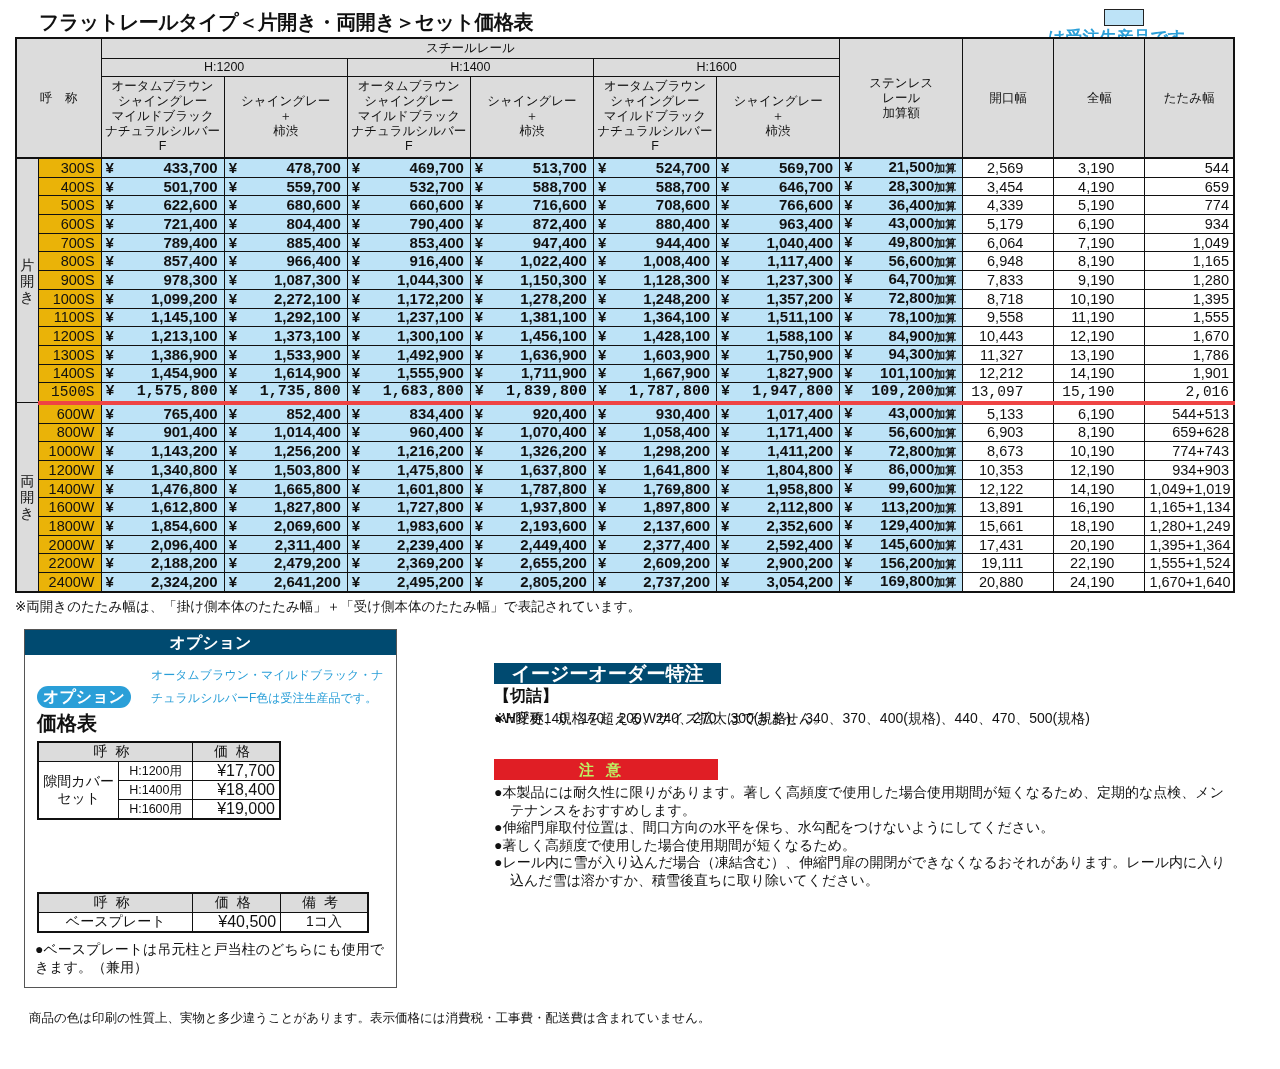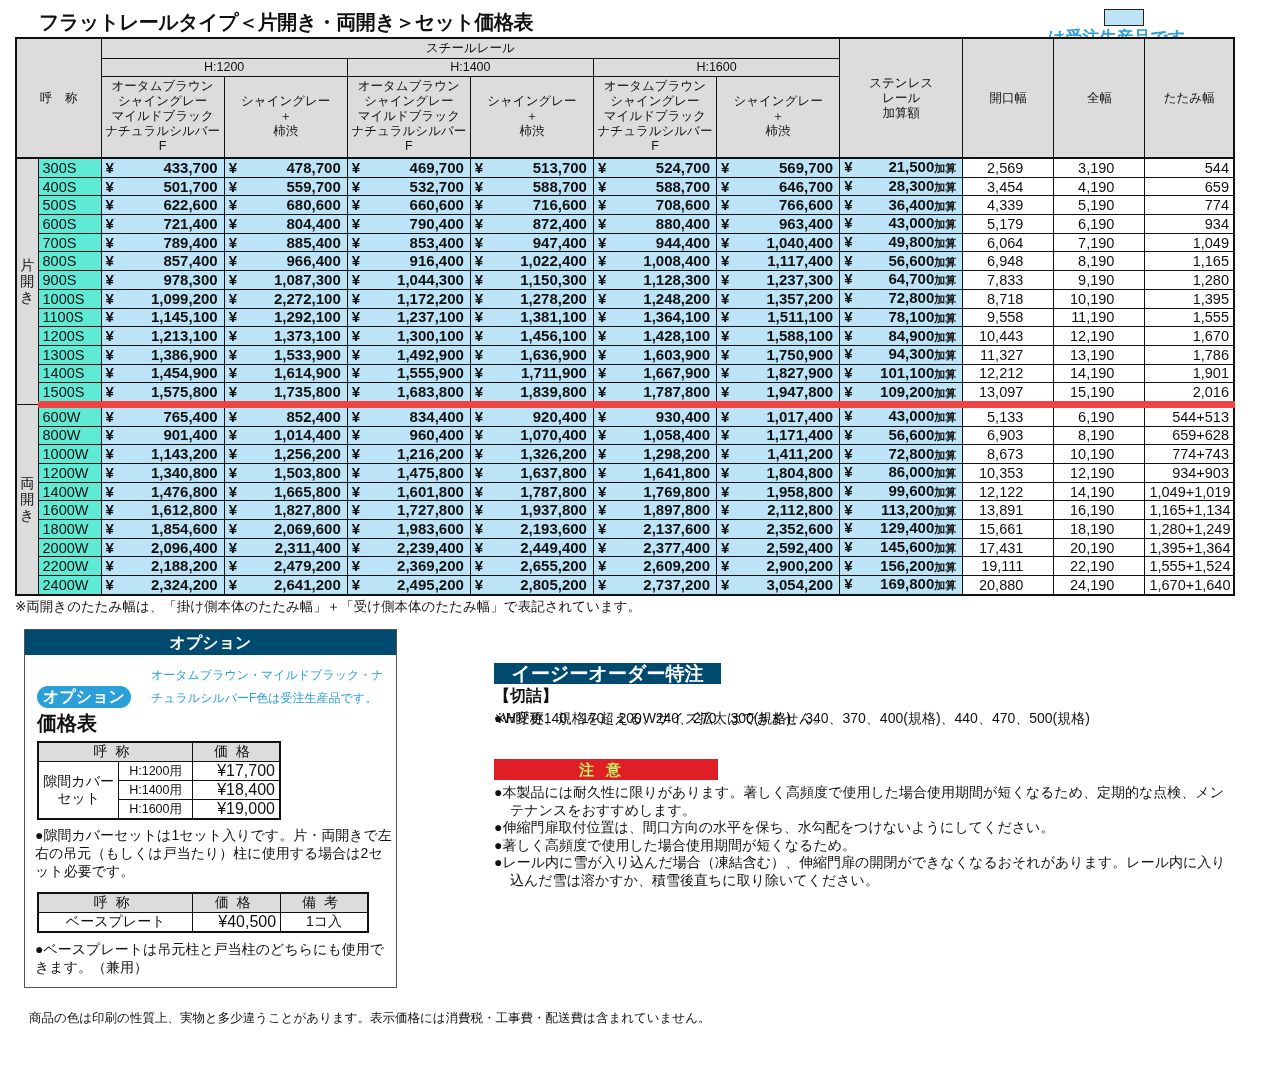--- a/index.html
+++ b/index.html
@@ -6,31 +6,31 @@
   body { width:1280px; height:1069px; position:relative; font-family:"Liberation Sans","DejaVu Sans",sans-serif; color:#111; overflow:hidden; }
   .title { position:absolute; left:15px; top:9px; font-size:20px; font-weight:bold; letter-spacing:-0.5px;margin-left:24px; }
   .legend { position:absolute; left:1048px; top:9px; display:flex; align-items:center; font-size:17px; font-weight:bold; color:#2a9fd8;flex-direction:column; }
   .legend .swatch { width:38px; height:15px; background:#bde3f7; border:1px solid #222; margin-right:2px; }
 
   table.price { position:absolute; left:15px; top:37px; width:1220px; border-collapse:collapse; border:2px solid #111; table-layout:fixed; font-size:14.5px; }
   table.price th { background:#dcdcdc; font-weight:normal; border:1px solid #111; font-size:12.5px; line-height:15px; padding:0; }
   table.price td { border:1px solid #111; height:17.7px; padding:0 6px 0 4px; white-space:nowrap; line-height:16px; }
   table.price tbody tr:first-child td { border-top:2px solid #111; }
   td.sec { background:#dcdcdc; text-align:center; font-size:14px; line-height:18px; padding:0 !important; }
-  td.name { text-align:left; background:#5eead4;margin-top:46px; }
+  td.name { text-align:right; background:#eab308;margin-top:46px; }
   td.p { background:#bde3f7; font-weight:bold; font-size:15px; }
   td.p .yen { float:left; }
   td.p .v { float:right; }
   td.add { background:#bde3f7; font-weight:bold; font-size:15px; }
   td.add .yen { float:left; }
   td.add .v { float:right; }
   td.add .ka { font-size:11px; font-weight:bold; }
   td.n { text-align:right; padding-right:30px !important; }
   td.tw { text-align:right; padding-right:4px !important; }
-  tr.sepS td { border-bottom:7px solid #ef4444; }
+  tr.sepS td { border-bottom:4px solid #ef4444;font-family:Liberation Mono, monospace; }
 
   .note1 { position:absolute; left:15px; top:598px; font-size:13.5px; }
 
   .optbox { position:absolute; left:24px; top:629px; width:371px; height:357px; border:1px solid #555; }
   .optbar { background:#004a70; color:#fff; text-align:center; font-weight:bold; font-size:16px; height:25px; line-height:25px; }
   .pill { position:absolute; left:12px; top:56px; background:#2a9fd8; color:#fff; font-weight:bold; font-size:16px; padding:0 6px; border-radius:12px; height:22px; line-height:22px; }
   .kakaku { position:absolute; left:12px; top:80px; font-size:20px; font-weight:bold; }
   .opttxt { position:absolute; left:126px; top:34px; width:238px; color:#2a9fd8; font-size:12px; font-weight:normal; line-height:23px; }
   table.opt { position:absolute; border-collapse:collapse; font-size:14px;padding-left:28px; }
   table.opt th { background:#dcdcdc; font-weight:normal; border:1px solid #111; height:18px; padding:0; letter-spacing:8px; }
@@ -908,21 +908,20 @@
     <tr>
           <td style="font-size:12.5px">H:1400用</td>
           <td class="pr">¥18,400</td>
         </tr>
     <tr>
           <td style="font-size:12.5px">H:1600用</td>
           <td class="pr">¥19,000</td>
         </tr>
   </tbody>
     </table>
-  <div class="optnote" style="top:196px">●隙間カバーセットは1セット入りです。片・両開きで左右の吊元（もしくは戸当たり）柱に使用する場合は2セット必要です。</div>
 
   <table class="opt" style="left:12px;top:262px;width:332px;">
     <colgroup>
         <col style="width:156px">
         <col style="width:88px">
         <col style="width:88px">
       </colgroup>
     <tbody>
         <tr>
           <th>呼称</th>

